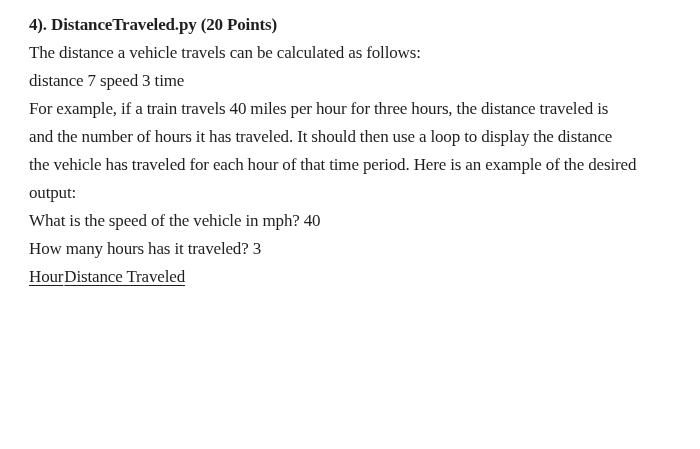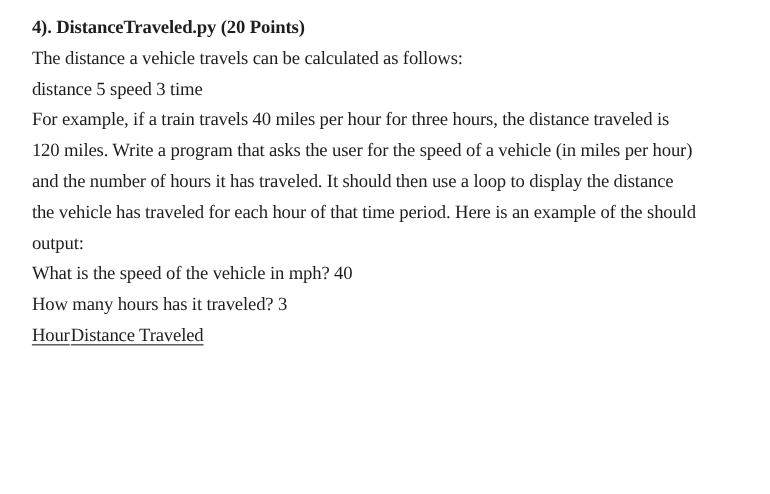--- a/index.html
+++ b/index.html
@@ -51,25 +51,24 @@
   }
 </style>
 </head>
 <body>
 
 <div class="page">
 
   <div class="line title-line">4). DistanceTraveled.py (20 Points)</div>
 
   <div class="line">The distance a vehicle travels can be calculated as follows:</div>
-  <div class="line">distance 5 speed 3 time</div>
+  <div class="line">distance 7 speed 3 time</div>
   <div class="line">For example, if a train travels 40 miles per hour for three hours, the distance traveled is</div>
-  <div class="line">120 miles. Write a program that asks the user for the speed of a vehicle (in miles per hour)</div>
   <div class="line">and the number of hours it has traveled. It should then use a loop to display the distance</div>
-  <div class="line">the vehicle has traveled for each hour of that time period. Here is an example of the should</div>
+  <div class="line">the vehicle has traveled for each hour of that time period. Here is an example of the desired</div>
   <div class="line">output:</div>
   <div class="line">What is the speed of the vehicle in mph? 40</div>
   <div class="line">How many hours has it traveled? 3</div>
 
   <div class="line tbl-header">
     <span class="col-label hour-header">Hour</span><span class="col-label">Distance Traveled</span>
   </div>
 
 
 </div>

